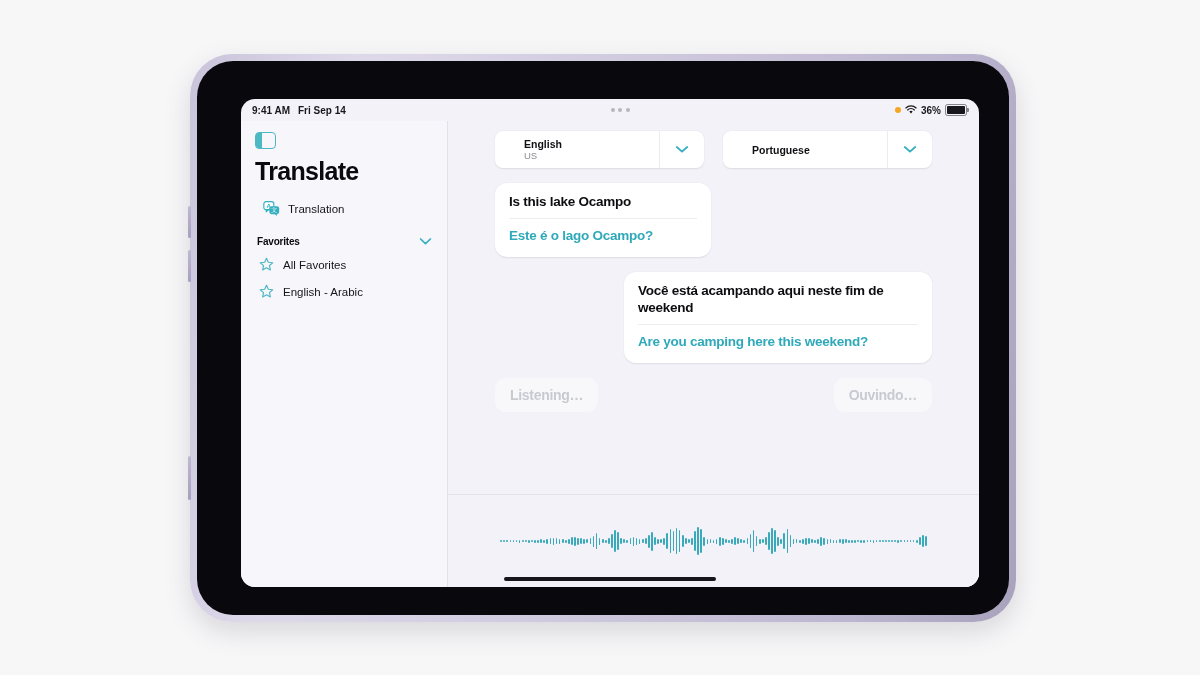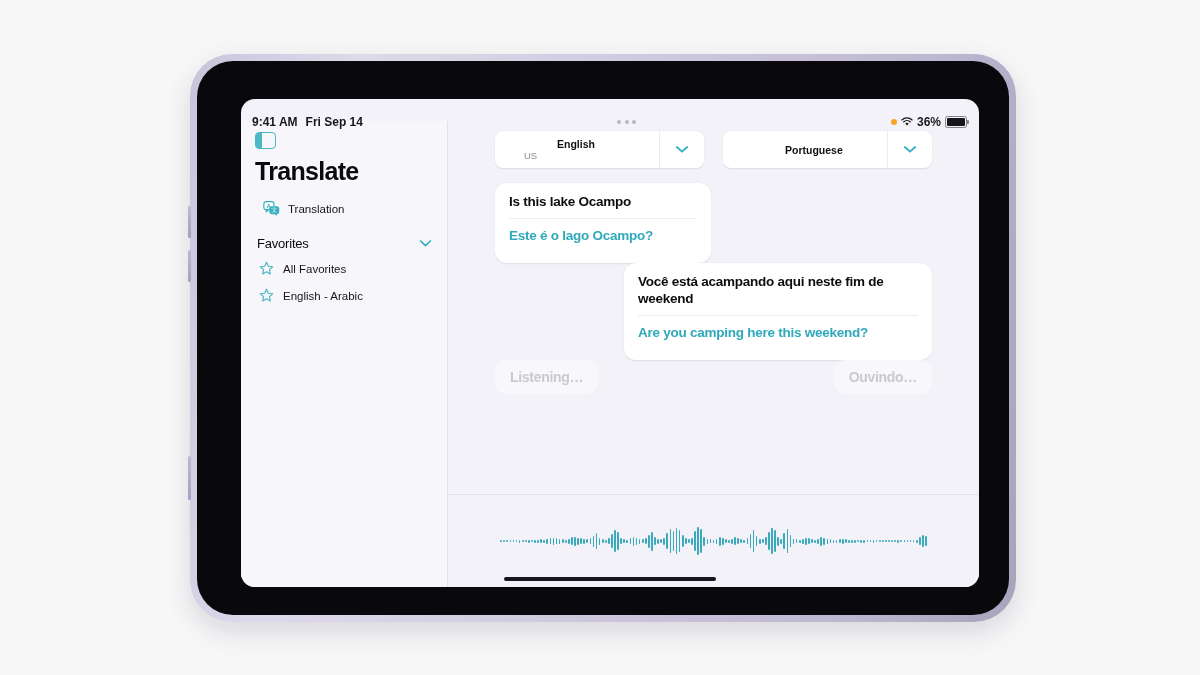--- a/index.html
+++ b/index.html
@@ -61,25 +61,25 @@
     width: 13px;
     height: 13px;
     border-radius: 50%;
     background: radial-gradient(circle at 40% 38%, #2a2a4a 0%, #101022 45%, #050509 100%);
     box-shadow: 0 0 2px 1px rgba(255,255,255,0.10);
   }
 
   
   #status-bar {
     position: absolute;
-    left: 0; top: 12px;
+    left: 0; top: 0;
     width: 100%;
     height: 22px;
     display: flex;
-    font-size: 12px;
+    font-size: 10px;
     font-weight: bold;
     color: #18181c;
     z-index: 5;
     pointer-events: none;
   }
   #status-left {
     display: flex;
     align-items: center;
     gap: 8px;
     padding-left: 11px;
@@ -192,22 +192,22 @@
   .nav-icon { width: 17px; height: 15px; flex: none; display:block; }
 
   #favorites-header {
     display: flex;
     align-items: center;
     justify-content: space-between;
     margin: 14px 2px 4px 3px;
     cursor: pointer;
   }
   #favorites-label {
-    font-size: 13px;
-    font-weight: normal;
+    font-size: 10px;
+    font-weight: bold;
     color: #0b0b0f;
     letter-spacing: -0.2px;
   }
   .fav-item {
     display: flex;
     align-items: center;
     gap: 9px;
     height: 27px;
     padding: 0 5px;
     font-size: 11.5px;
@@ -249,43 +249,43 @@
   .lang-text-wrap {
     flex: 1;
     padding-left: 29px;
     min-width: 0;
   }
   .lang-primary {
     font-size: 10.5px;
     font-weight: bold;
     color: #101014;
     line-height: 12px;
-    margin-left: 33px;
   }
   .lang-secondary {
     font-size: 9.5px;
     color: #8b8b93;
     line-height: 11px;
   }
   .lang-chevron-box {
     width: 44px;
     height: 100%;
     border-left: 1px solid #ebebf0;
     display: flex;
     align-items: center;
     justify-content: center;
     flex: none;
   }
 
   .bubble {
     background: #ffffff;
     border-radius: 12px;
-    padding: 10px 14px 19px 14px;
+    padding: 10px 14px 13px 14px;
     box-shadow: 0 0.5px 1.5px rgba(20,20,40,0.09);
     box-sizing: border-box;
+    margin-bottom: 15px;
   }
   .bubble.left  { max-width: 216px; margin-right: auto; }
   .bubble.right { max-width: 308px; margin-left: auto; }
   .bubble-source {
     font-size: 13.5px;
     font-weight: bold;
     color: #0d0d11;
     line-height: 17px;
     letter-spacing: -0.25px;
   }

